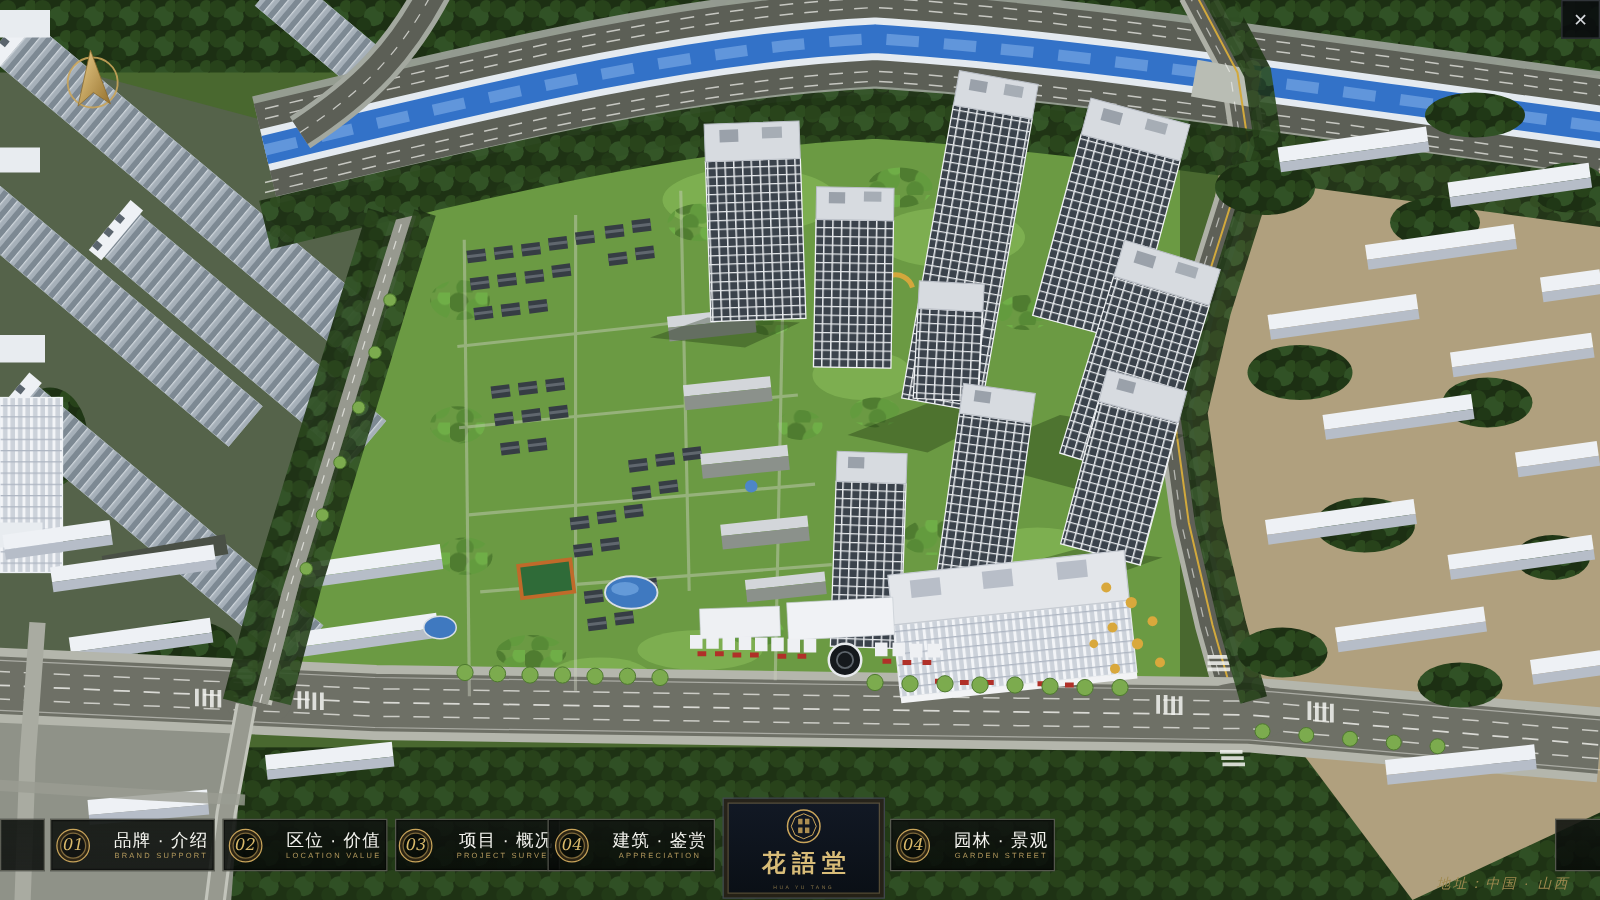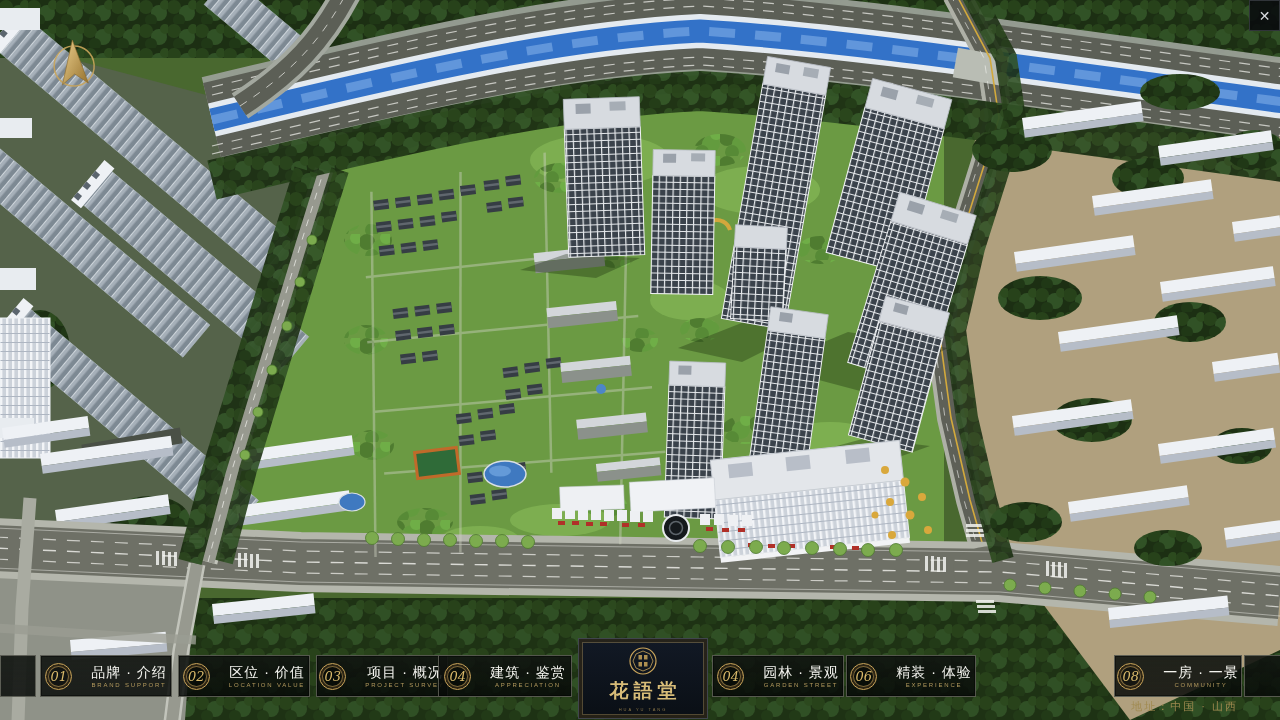--- a/index.html
+++ b/index.html
@@ -30,21 +30,21 @@
   .nav-en{margin-top:3px;font-size:6px;color:#b49a5e;letter-spacing:1.8px;white-space:nowrap;}
 
   .logo-panel{position:absolute;left:578px;top:638px;width:128px;height:79px;
     background:linear-gradient(180deg,#121925,#0a0f15);
     border:1px solid #40454d;
     box-shadow:inset 0 0 0 3px rgba(0,0,0,.55), inset 0 0 0 4px rgba(190,160,95,.4);
     display:flex;flex-direction:column;align-items:center;justify-content:center;cursor:pointer;}
   .logo-title{font:bold 19px "DejaVu Serif",serif;color:#d8bc78;letter-spacing:5px;text-indent:5px;margin-top:2px;}
   .logo-tag{font-size:4px;color:#8a7648;letter-spacing:2px;margin-top:3px;}
 
-  .address{position:absolute;right:42px;top:699px;font-size:11px;color:#a08a50;letter-spacing:2px;}
+  .address{position:absolute;right:24px;top:699px;font-size:11px;color:#a08a50;letter-spacing:2px;font-style:italic;}
 </style>
 </head>
 <body>
 
 <div class="stage">
 
   <svg class="map-svg" viewBox="0 0 1280 720">
     <defs>
       <pattern id="forestD" width="28" height="24" patternUnits="userSpaceOnUse">
         <rect width="28" height="24" fill="#1c2f13"></rect>
@@ -564,34 +564,20 @@
         <div class="nav-en">APPRECIATION</div>
       </div>
     </div>
     <div class="nav-panel" style="left:712px;width:130px">
       <div class="badge">04</div>
       <div class="nav-text">
         <div class="nav-zh">园林 · 景观</div>
         <div class="nav-en">GARDEN STREET</div>
       </div>
     </div>
-    <div class="nav-panel" style="left:846px;width:128px">
-      <div class="badge">06</div>
-      <div class="nav-text">
-        <div class="nav-zh">精装 · 体验</div>
-        <div class="nav-en">EXPERIENCE</div>
-      </div>
-    </div>
-    <div class="nav-panel" style="left:1114px;width:126px">
-      <div class="badge">08</div>
-      <div class="nav-text">
-        <div class="nav-zh">一房 · 一景</div>
-        <div class="nav-en">COMMUNITY</div>
-      </div>
-    </div>
   </div>
 
   <div class="logo-panel">
     <svg width="30" height="30" viewBox="0 0 30 30">
       <circle cx="15" cy="15" r="13" fill="none" stroke="#c9a45a" stroke-width="1.2"></circle>
       <polygon points="15,5 22,8 25,15 22,22 15,25 8,22 5,15 8,8" fill="none" stroke="#c9a45a" stroke-width=".8"></polygon>
       <rect x="10.5" y="9" width="3.5" height="4.5" fill="#c9a45a" opacity=".85"></rect>
       <rect x="16" y="9" width="3.5" height="4.5" fill="#c9a45a" opacity=".85"></rect>
       <rect x="10.5" y="16" width="3.5" height="4.5" fill="#c9a45a" opacity=".85"></rect>
       <rect x="16" y="16" width="3.5" height="4.5" fill="#c9a45a" opacity=".85"></rect>

